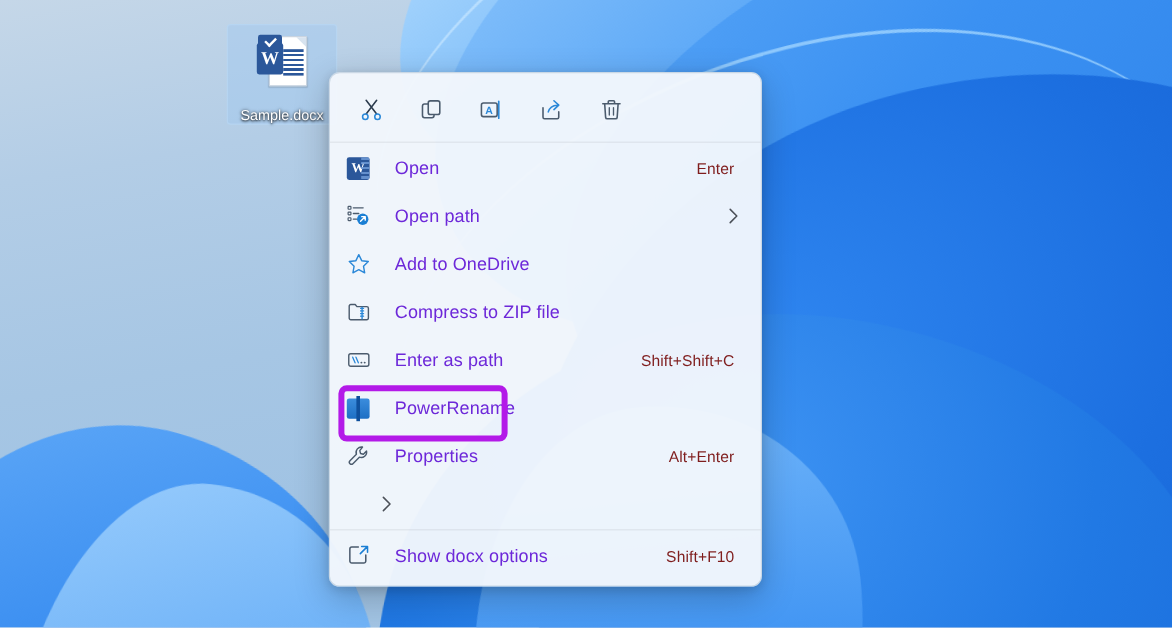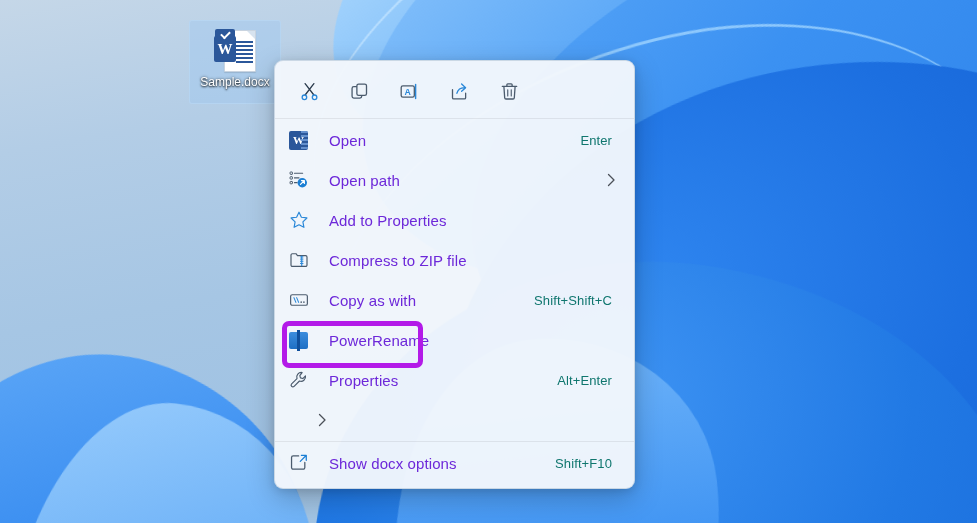--- a/index.html
+++ b/index.html
@@ -193,21 +193,21 @@
   .docicon .check::after {
     content: "";
     position: absolute;
     left: 6px; top: 2px;
     width: 7px; height: 4px;
     border-left: 2px solid #fff;
     border-bottom: 2px solid #fff;
     transform: rotate(-45deg);
   }
   .icon-label {
-    margin-top: 3px;
+    margin-top: 17px;
     font-size: 12px;
     color: #ffffff;
     text-shadow: 0 1px 2px rgba(0,0,0,.85), 0 0 3px rgba(0,0,0,.6);
     white-space: nowrap;
     font-family: "Liberation Sans", sans-serif;
   }
 
   
   .ctx-menu {
     position: absolute;
@@ -266,21 +266,21 @@
   }
   .ci-label {
     flex: 1;
     font-size: 15px;
     color: #6d28d9;
     padding-left: 14px;
     letter-spacing: .1px;
   }
   .ci-accel {
     font-size: 13px;
-    color: #0f766e;
+    color: #7f1d1d;
     padding-right: 12px;
     letter-spacing: .1px;
     text-align: center;
   }
   .ci-chevron {
     width: 14px;
     color: #4b5058;
     display: flex;
     align-items: center;
     justify-content: center;
@@ -436,21 +436,21 @@
           </svg>
       </div>
     </div>
 
     <div class="ctx-item">
       <div class="ci-icon">
         <svg width="20" height="20" viewBox="0 0 22 22" fill="none">
           <path d="M11 2.4l2.65 5.55 6.05.8-4.4 4.25 1.1 6.05L11 16.2l-5.4 2.85 1.1-6.05-4.4-4.25 6.05-.8L11 2.4z" stroke="#2b88d8" stroke-width="1.3" stroke-linejoin="round"></path>
         </svg>
       </div>
-      <div class="ci-label">Add to Properties</div>
+      <div class="ci-label">Add to OneDrive</div>
     </div>
 
     <div class="ctx-item">
       <div class="ci-icon">
         <svg width="20" height="20" viewBox="0 0 22 22" fill="none">
           <path d="M2.2 5.6a1.5 1.5 0 011.5-1.5h4l1.6 2h9a1.5 1.5 0 011.5 1.5v9a1.5 1.5 0 01-1.5 1.5H3.7a1.5 1.5 0 01-1.5-1.5V5.6z" stroke="#4b5b6d" stroke-width="1.3" stroke-linejoin="round"></path>
           <path d="M14 6.2v11.4" stroke="#2b88d8" stroke-width="1.3"></path>
           <path d="M12.6 7.6h2.8M12.6 10h2.8M12.6 12.4h2.8M12.6 14.8h2.8" stroke="#2b88d8" stroke-width="1.1" stroke-linecap="round"></path>
         </svg>
       </div>
@@ -459,21 +459,21 @@
 
     <div class="ctx-item">
       <div class="ci-icon">
         <svg width="20" height="20" viewBox="0 0 22 22" fill="none">
           <rect x="1.8" y="5.2" width="18.4" height="11.6" rx="1.8" stroke="#4b5b6d" stroke-width="1.3"></rect>
           <path d="M5.4 8.4l2.2 5.2M8.4 8.4l2.2 5.2" stroke="#2b88d8" stroke-width="1.2" stroke-linecap="round"></path>
           <circle cx="13.4" cy="13.4" r=".9" fill="#4b5b6d"></circle>
           <circle cx="16.4" cy="13.4" r=".9" fill="#4b5b6d"></circle>
         </svg>
       </div>
-      <div class="ci-label">Copy as with</div>
+      <div class="ci-label">Enter as path</div>
       <div class="ci-accel">Shift+Shift+C</div>
     </div>
 
     <div class="ctx-item">
       <div class="ci-icon">
         <div class="pr-badge"></div>
       </div>
       <div class="ci-label">PowerRename</div>
     </div>
 

